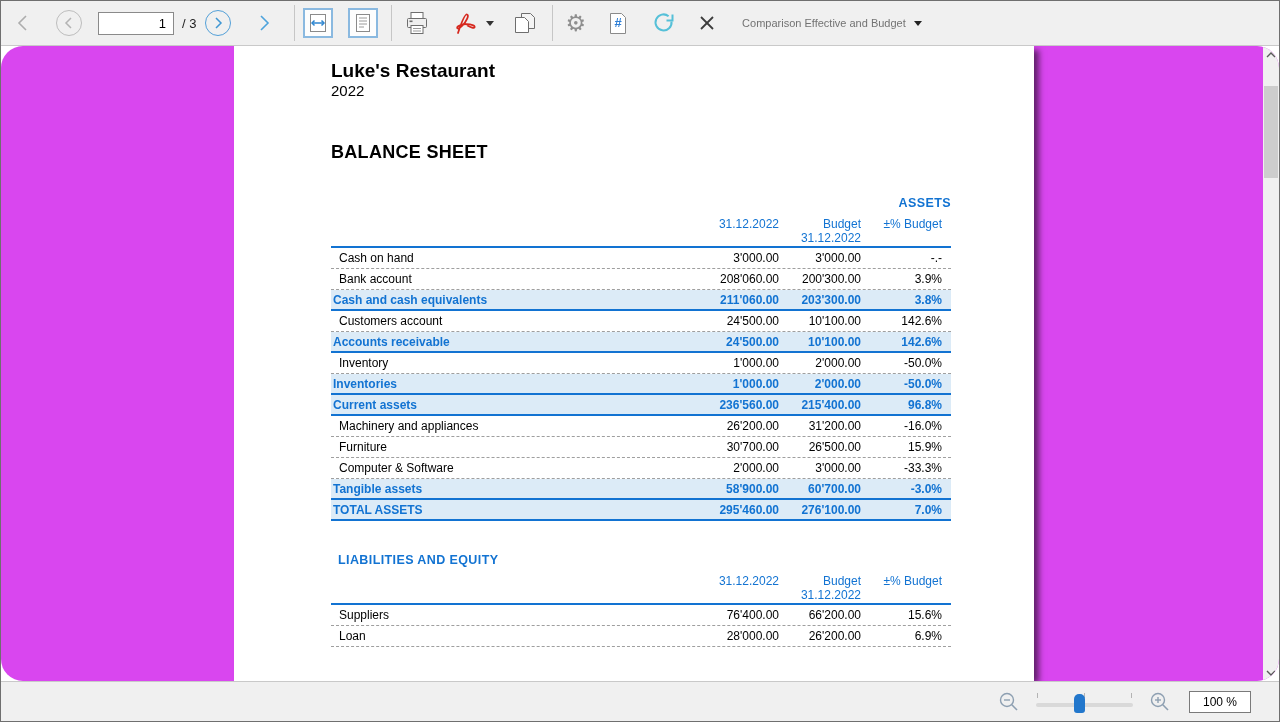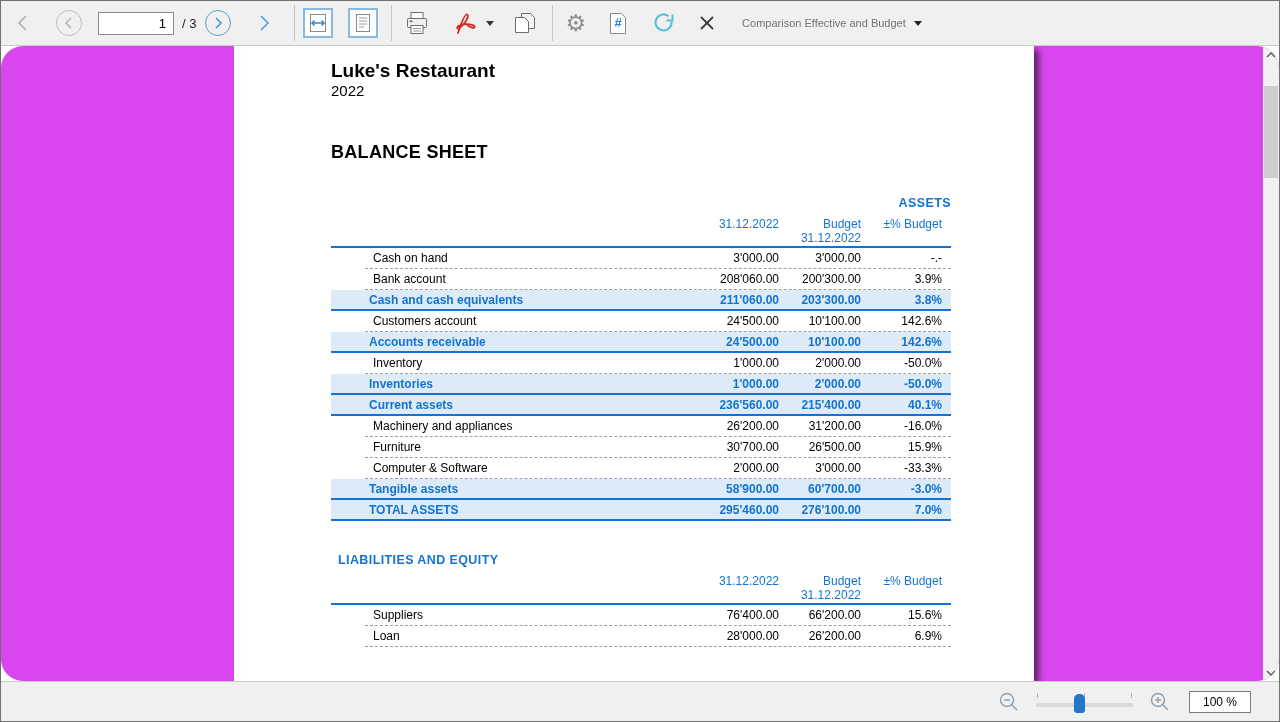--- a/index.html
+++ b/index.html
@@ -62,23 +62,23 @@
   .sec1 .section-title{margin-top:33px;text-align:right;}
   .sec2 .section-title{margin-top:32px;}
   .thead{margin-top:7px;display:flex;align-items:flex-start;border-bottom:2px solid #1273d2;padding:0 9px 1px 0;}
   .thead .hc{color:#1273d2;font-weight:normal;font-size:12px;line-height:13.5px;text-align:right;}
   .hc-label{flex:1;}
   .hc-v1,.c-v1{width:118px;text-align:right;}
   .hc-v2,.c-v2{width:82px;text-align:right;}
   .hc-pct,.c-pct{width:81px;text-align:right;}
   .trow{display:flex;align-items:center;height:21px;font-size:12px;padding-right:9px;}
   .trow .c-label{flex:1;}
-  .trow.normal{border-bottom:1px dashed #9f9f9f;margin-left:34px;}
+  .trow.normal{border-bottom:1px dashed #9f9f9f;}
   .trow.normal .c-label{padding-left:8px;}
-  .trow.group,.trow.total{background:#dcebf7;border-bottom:2px solid #1273d2;color:#1273d2;font-weight:bold;padding-left:36px;}
+  .trow.group,.trow.total{background:#dcebf7;border-bottom:2px solid #1273d2;color:#1273d2;font-weight:bold;}
   .trow.group .c-label,.trow.total .c-label{padding-left:2px;}
   svg{display:block;}
 </style>
 </head>
 <body>
 
 <div class="window">
 
 
   <div class="toolbar">
@@ -250,21 +250,21 @@
               <div class="trow group">
                 <span class="c-label">Inventories</span>
                 <span class="c-v1">1'000.00</span>
                 <span class="c-v2">2'000.00</span>
                 <span class="c-pct">-50.0%</span>
               </div>
               <div class="trow group">
                 <span class="c-label">Current assets</span>
                 <span class="c-v1">236'560.00</span>
                 <span class="c-v2">215'400.00</span>
-                <span class="c-pct">40.1%</span>
+                <span class="c-pct">96.8%</span>
               </div>
               <div class="trow normal">
                 <span class="c-label">Machinery and appliances</span>
                 <span class="c-v1">26'200.00</span>
                 <span class="c-v2">31'200.00</span>
                 <span class="c-pct">-16.0%</span>
               </div>
               <div class="trow normal">
                 <span class="c-label">Furniture</span>
                 <span class="c-v1">30'700.00</span>

